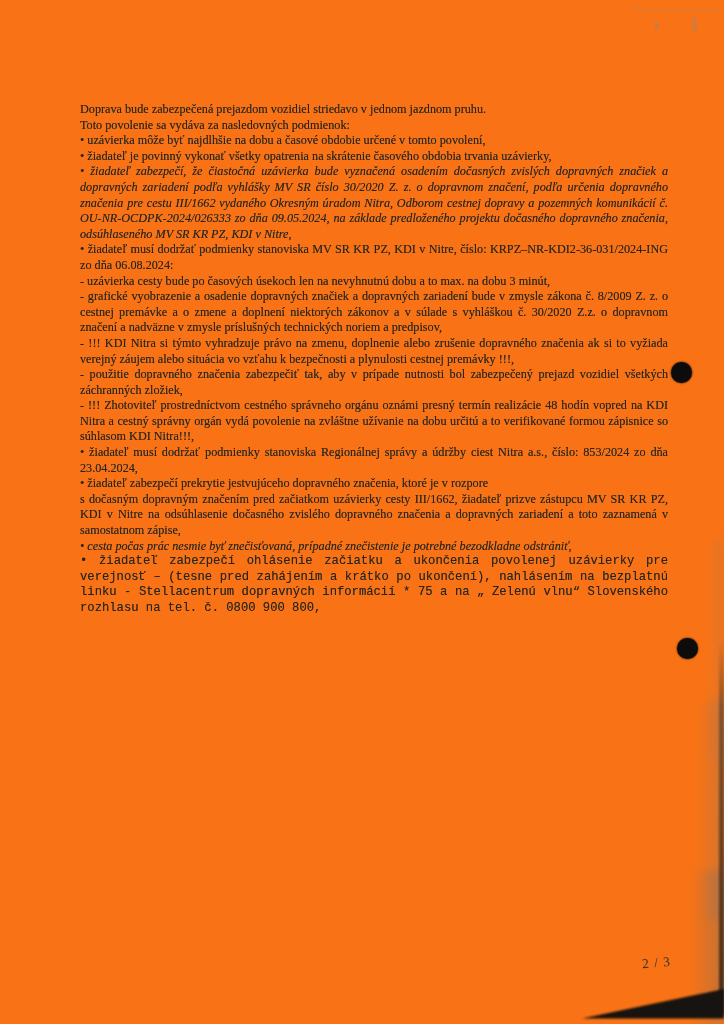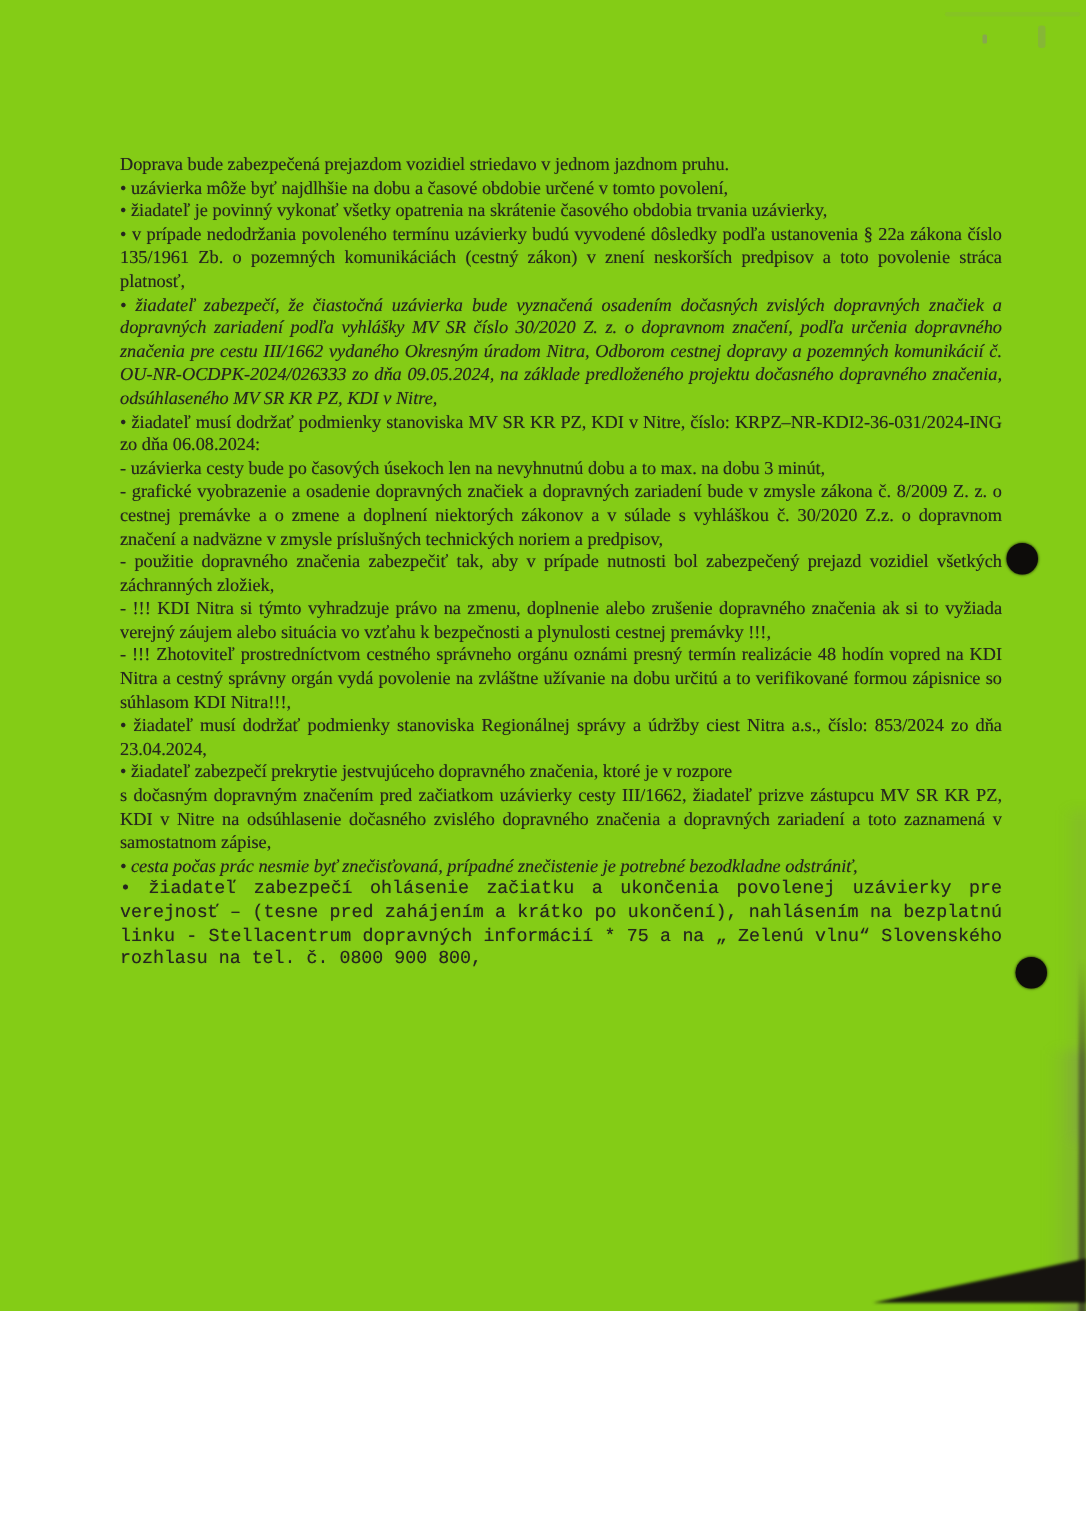--- a/index.html
+++ b/index.html
@@ -1,19 +1,19 @@
 <!DOCTYPE html>
 <html><head>
 <meta charset="utf-8">
 <style>
   * { margin:0; padding:0; box-sizing:border-box; }
   html,body { width:724px; height:1024px; background:#ffffff; }
   .page {
-    position:relative; width:724px; height:874px;
-    background:#84cc16; overflow:hidden;
+    position:relative; width:724px; height:1024px;
+    background:#f97316; overflow:hidden;
     font-family:"Liberation Serif", serif;
   }
   .doc {
     position:absolute; left:80px; top:102px; width:588px;
     font-size:12.2px; line-height:15.6px; color:#26261f;
     text-shadow:0 0 0.5px rgba(40,40,35,0.55);
   }
   .doc p { margin:0; text-align:justify; }
   .doc p.nojust { text-align:left; }
   .mt12 { margin-top:12px; }
@@ -57,33 +57,33 @@
     clip-path:polygon(0% 96%, 100% 14%, 100% 96%); }
 </style>
 </head>
 <body>
 
 <div class="page">
 
   <div class="doc">
     <p>Doprava bude zabezpečená prejazdom vozidiel striedavo v jednom jazdnom pruhu.</p>
 
+    <p class="mt42 nojust">Toto povolenie sa vydáva za nasledovných podmienok:</p>
     <p>• uzávierka môže byť najdlhšie na dobu a časové obdobie určené v tomto povolení,</p>
 
     <p class="mt12">• žiadateľ je povinný vykonať všetky opatrenia na skrátenie časového obdobia trvania uzávierky,</p>
 
-    <p class="mt12">• v prípade nedodržania povoleného termínu uzávierky budú vyvodené dôsledky podľa ustanovenia § 22a zákona číslo 135/1961 Zb. o pozemných komunikáciách (cestný zákon) v znení neskorších predpisov a toto povolenie stráca platnosť,</p>
 
     <p class="mt15">• žiadateľ zabezpečí, že čiastočná uzávierka bude vyznačená osadením dočasných zvislých dopravných značiek a dopravných zariadení podľa vyhlášky MV SR číslo 30/2020 Z. z. o dopravnom značení, podľa určenia dopravného značenia pre cestu III/1662 vydaného Okresným úradom Nitra, Odborom cestnej dopravy a pozemných komunikácií č. OU-NR-OCDPK-2024/026333 zo dňa 09.05.2024, na základe predloženého projektu dočasného dopravného značenia, odsúhlaseného MV SR KR PZ, KDI v Nitre,</p>
 
     <p class="mt18">• žiadateľ musí dodržať podmienky stanoviska MV SR KR PZ, KDI v Nitre, číslo: KRPZ–NR-KDI2-36-031/2024-ING zo dňa 06.08.2024:</p>
     <p>- uzávierka cesty bude po časových úsekoch len na nevyhnutnú dobu a to max. na dobu 3 minút,</p>
     <p>- grafické vyobrazenie a osadenie dopravných značiek a dopravných zariadení bude v zmysle zákona č. 8/2009 Z. z. o cestnej premávke a o zmene a doplnení niektorých zákonov a v súlade s vyhláškou č. 30/2020 Z.z. o dopravnom značení a nadväzne v zmysle príslušných technických noriem a predpisov,</p>
+    <p>- !!! KDI Nitra si týmto vyhradzuje právo na zmenu, doplnenie alebo zrušenie dopravného značenia ak si to vyžiada verejný záujem alebo situácia vo vzťahu k bezpečnosti a plynulosti cestnej premávky !!!,</p>
     <p>- použitie dopravného značenia zabezpečiť tak, aby v prípade nutnosti bol zabezpečený prejazd vozidiel všetkých záchranných zložiek,</p>
-    <p>- !!! KDI Nitra si týmto vyhradzuje právo na zmenu, doplnenie alebo zrušenie dopravného značenia ak si to vyžiada verejný záujem alebo situácia vo vzťahu k bezpečnosti a plynulosti cestnej premávky !!!,</p>
     <p>- !!! Zhotoviteľ prostredníctvom cestného správneho orgánu oznámi presný termín realizácie 48 hodín vopred na KDI Nitra a cestný správny orgán vydá povolenie na zvláštne užívanie na dobu určitú a to verifikované formou zápisnice so súhlasom KDI Nitra!!!,</p>
 
     <p class="mt12">• žiadateľ musí dodržať podmienky stanoviska Regionálnej správy a údržby ciest Nitra a.s., číslo: 853/2024 zo dňa 23.04.2024,</p>
 
     <p class="mt14 nojust">• žiadateľ zabezpečí prekrytie jestvujúceho dopravného značenia, ktoré je v rozpore</p>
     <p>s dočasným dopravným značením pred začiatkom uzávierky cesty III/1662, žiadateľ prizve zástupcu MV SR KR PZ, KDI v Nitre na odsúhlasenie dočasného zvislého dopravného značenia a dopravných zariadení a toto zaznamená v samostatnom zápise,</p>
 
     <p class="mt15">• cesta počas prác nesmie byť znečisťovaná, prípadné znečistenie je potrebné bezodkladne odstrániť,</p>
 
 

